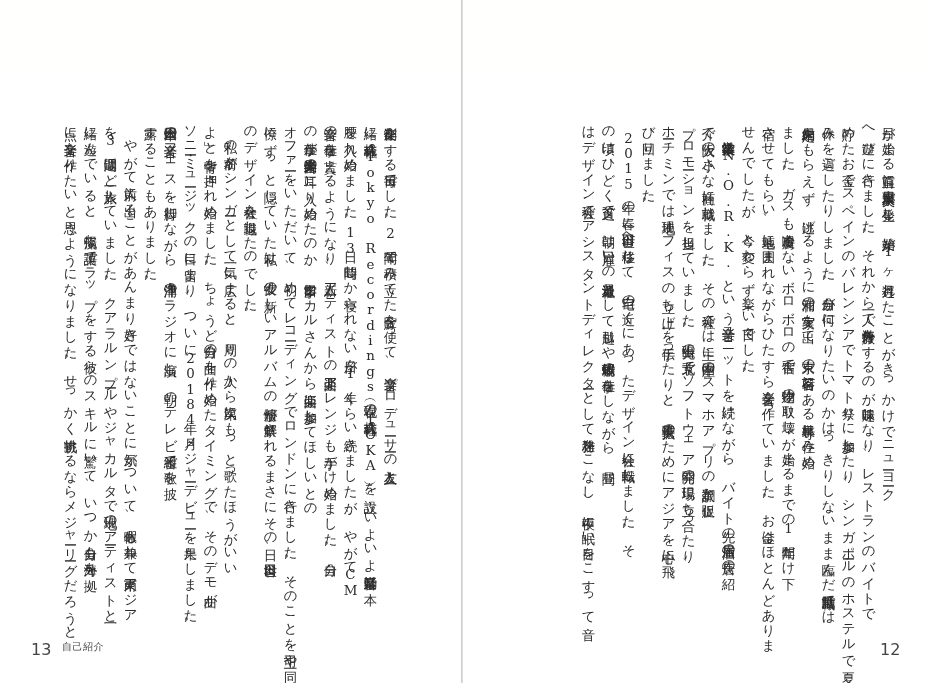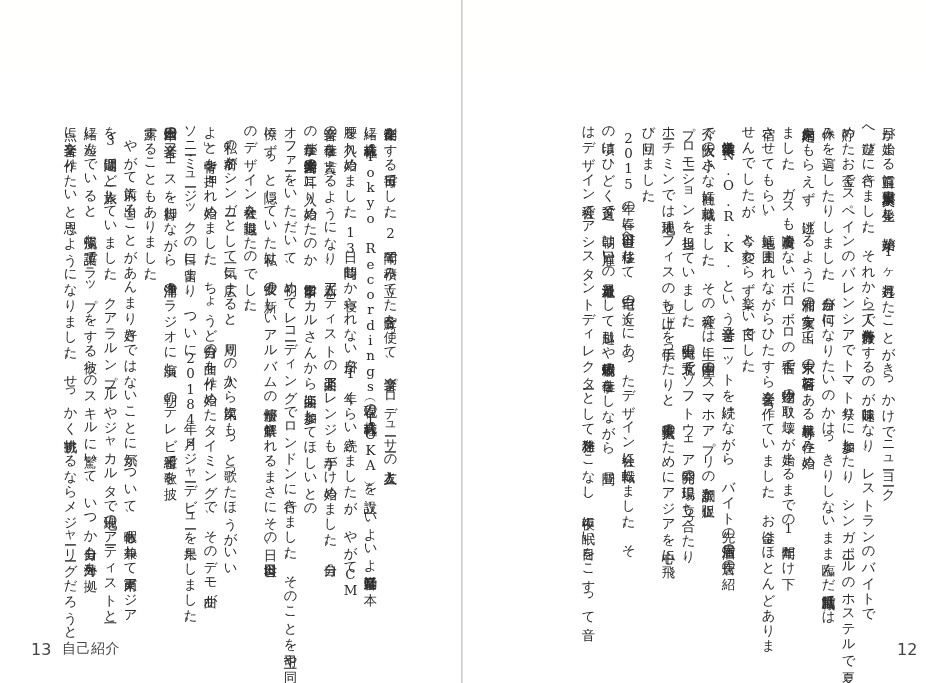--- a/index.html
+++ b/index.html
@@ -21,21 +21,21 @@
     writing-mode: vertical-rl; text-orientation: upright;
     font-size: 13.4px; line-height: 16px; letter-spacing: 0.3px;
     white-space: nowrap; color: #2b2b2b;
   }
   .folio {
     position: absolute; top: 640px; font-family: "DejaVu Sans", "Liberation Sans", sans-serif;
     font-size: 16px; color: #444;
   }
   .runhead {
     position: absolute; top: 640px; font-family: "DejaVu Sans", "Liberation Sans", sans-serif;
-    font-size: 14px; color: #444; letter-spacing: 0.5px;
+    font-size: 10px; color: #444; letter-spacing: 0.5px;
   }
 </style>
 </head>
 <body>
 
 <div class="spread">
   <div class="top-band"></div>
 
   <div class="page page-left">
     <div class="col" style="left:382px">楽制作をする毎日でした。2年間で積み立てた貯金を使って、音楽プロデューサーの友人と一</div>
@@ -73,15 +73,15 @@
     <div class="col" style="left:277px">せんでしたが、今と変わらず楽しい日々でした。</div>
     <div class="col" style="left:257px">　大学卒業後はN.O.R.K.という音楽ユニットを続けながら、バイト先の居酒屋の店長の紹</div>
     <div class="col" style="left:237px">介で大阪の小さな商社に就職しました。その会社では主に中国産のスマホアプリの翻訳と販促</div>
     <div class="col" style="left:217px">プロモーションを担当していました。出張先の北京でソフトウェア開発の現場に立ち合ったり、</div>
     <div class="col" style="left:197px">ホーチミンでは現地オフィスの立ち上げを手伝ったりと、事業拡大のためにアジアを中心に飛</div>
     <div class="col" style="left:177px">び回りました。</div>
     <div class="col" style="left:157px">　2015年の春に世田谷へ移住して、自宅の近くにあったデザイン会社に転職しました。そ</div>
     <div class="col" style="left:137px">の頃はひどく貧乏で、朝は日雇いの派遣社員として引越しや解体現場の仕事をしながら、昼間</div>
     <div class="col" style="left:117px">はデザイン会社でアシスタントディレクターとして雑務をこなし、夜中に眠い目をこすって音</div>
 
-    <div class="folio" style="left:434px">12</div>
+    <div class="folio" style="left:417px">12</div>
   </div>
 </div>
 
 </body></html>

